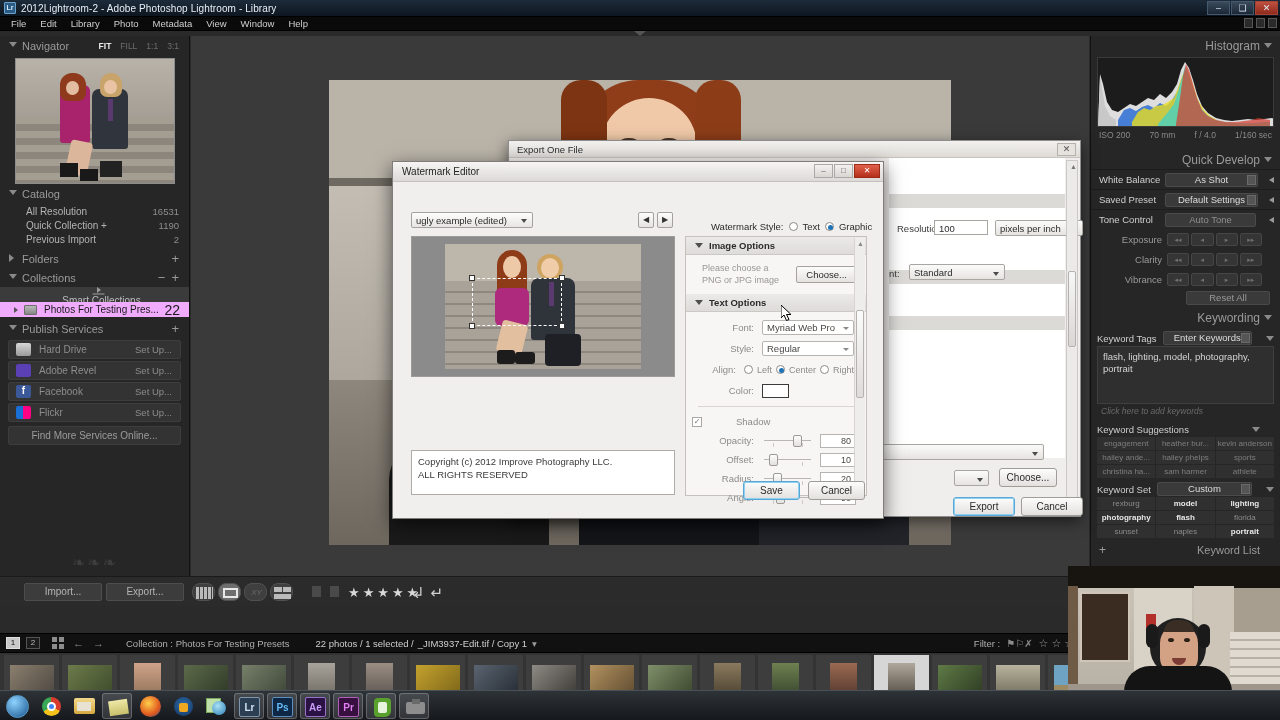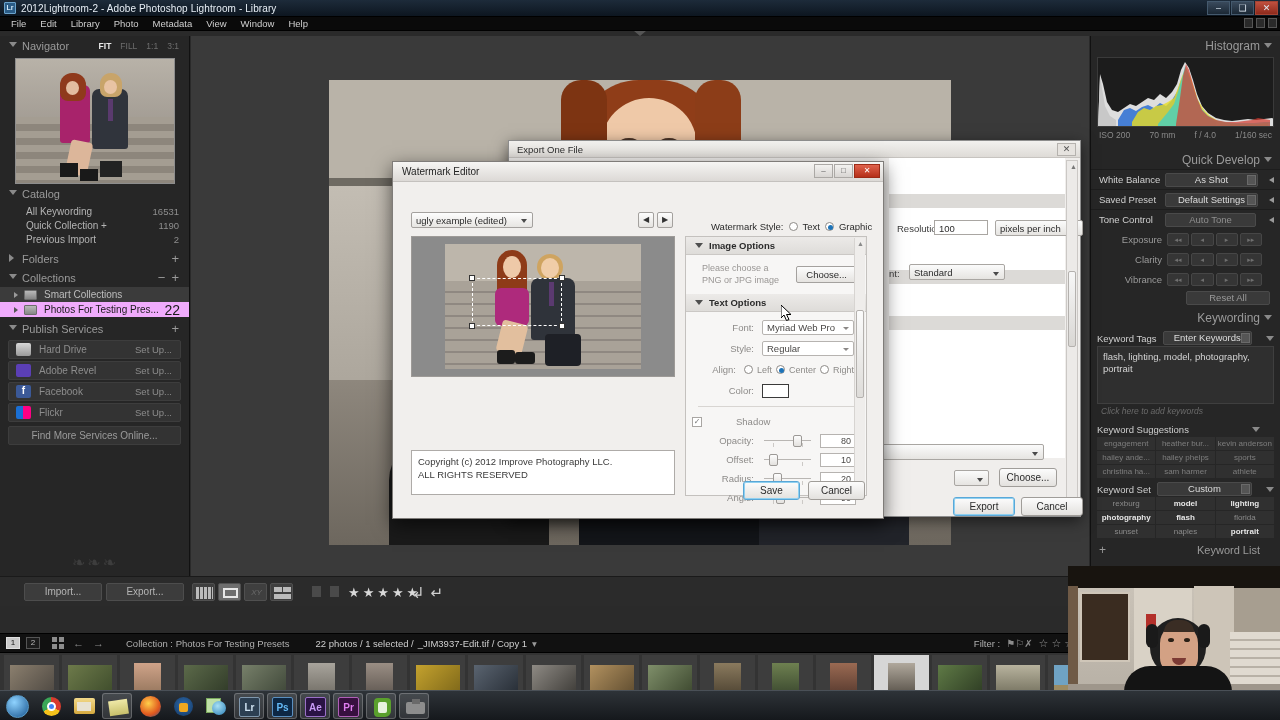--- a/index.html
+++ b/index.html
@@ -90,21 +90,21 @@
   .catrow {
     display: flex; justify-content: space-between; align-items: center;
     height: 14px; padding: 0 10px 0 26px; color: #b4b4b4; font-size: 10px;
   }
   .catrow .cnt { color: #8e8e8e; font-size: 9.5px; }
 
   .collrow {
     display: flex; align-items: center; height: 15px;
     padding-left: 14px; color: #bdbdbd; font-size: 10px; position: relative;
   }
-  .collrow.alt { background: #3b3b3b; }
+  .collrow.alt { background: #3b3b3b; flex-direction: column; }
   .collrow.selrow { background: #f0abfc; color: #1a1a1a; }
   .collrow .arrow {
     width: 0; height: 0; margin-right: 6px;
     border-top: 3.5px solid transparent; border-bottom: 3.5px solid transparent;
     border-left: 4.5px solid #9a9a9a;
   }
   .collrow .folder {
     width: 13px; height: 10px; margin-right: 7px; border-radius: 1px;
     background: linear-gradient(#b9b9b9,#868686); border: 1px solid #6d6d6d;
   }
@@ -226,21 +226,21 @@
     background: #2b2b2b; border-top: 1px solid #1a1a1a;
   }
   .tbtn {
     position: absolute; top: 6px; height: 18px; background: #3c3c3c;
     border: 1px solid #4d4d4d; border-radius: 2px; color: #b4b4b4;
     font-size: 10px; text-align: center; line-height: 16px;
   }
   .toolicons { position: absolute; left: 192px; top: 6px; display: flex; gap: 3px; }
   .toolicons .ic {
     width: 23px; height: 18px; background: #3f3f3f; border: 1px solid #505050;
-    border-radius: 2px; position: relative; font-style: italic;
+    border-radius: 8px; position: relative; font-style: italic;
   }
   .toolicons .ic.on { background: #6e6e6e; }
   .flags { position: absolute; left: 312px; top: 9px; display: flex; gap: 9px; }
   .flags i { display:block; width: 9px; height: 11px; background: #4a4a4a; }
   .stars { position: absolute; left: 348px; top: 8px; color: #d8d8d8; font-size: 13px; letter-spacing: 3px; }
   .rotators { position: absolute; left: 412px; top: 7px; color: #d0d0d0; font-size: 15px; letter-spacing: 6px; }
 
   
   .statusbar {
     position: absolute; left: 0; top: 602px; width: 1280px; height: 20px;
@@ -571,21 +571,21 @@
         <div class="navblock" style="left:64px;top:110px;width:18px;height:12px;background:#191919;"></div>
         <div class="navblock" style="left:84px;top:102px;width:22px;height:16px;background:#222;"></div>
       </div>
 
       <div class="panel-h">
         <div class="tri"></div>
         <span class="ttl">Catalog</span>
       </div>
       <div class="catlist">
         <div class="catrow">
-          <span>All Keywording</span>
+          <span>All Resolution</span>
           <span class="cnt">16531</span>
         </div>
         <div class="catrow">
           <span>Quick Collection  +</span>
           <span class="cnt">1190</span>
         </div>
         <div class="catrow">
           <span>Previous Import</span>
           <span class="cnt">2</span>
         </div>

